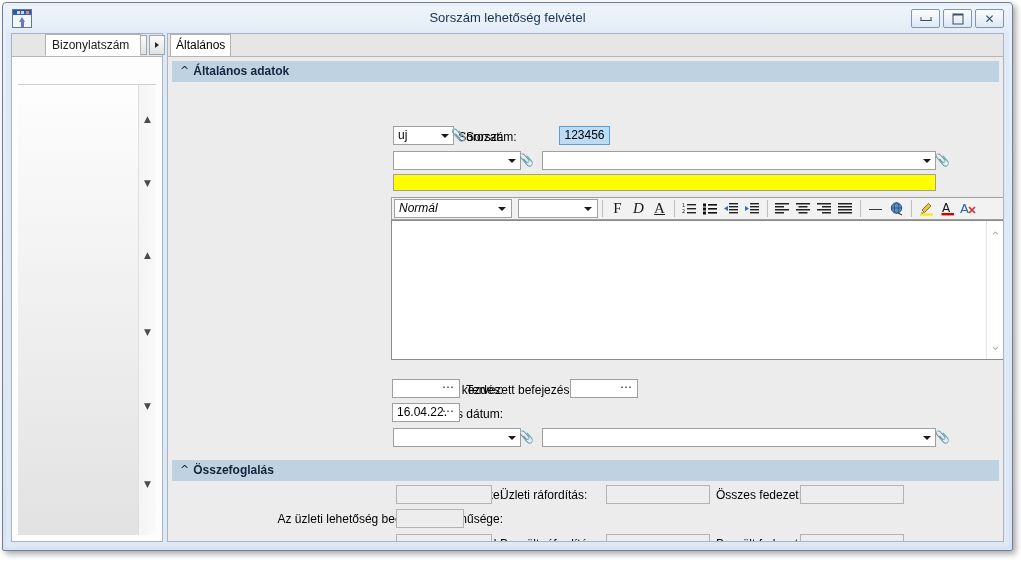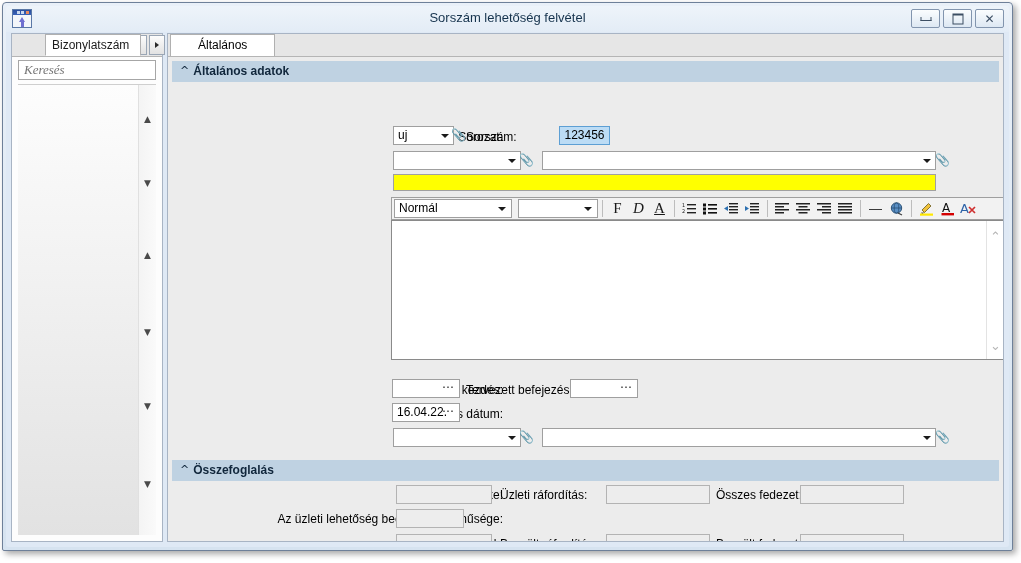--- a/index.html
+++ b/index.html
@@ -194,21 +194,21 @@
     border: 1px solid #a8b4c4;
     box-sizing: border-box;
   }
   .ctab-strip {
     position: absolute; left: 0; top: 0; right: 0; height: 22px;
     background: #e6e6e6;
     border-bottom: 1px solid #b5b5b5;
   }
   .ctab {
     position: absolute; left: 2px; top: 0; height: 22px;
-    line-height: 21px; padding: 0 27px;
+    line-height: 21px; padding: 0 5px;
     border: 1px solid #b0b0b0; border-bottom: none;
     background: #ffffff;
     font-size: 12px;
     box-sizing: border-box;
   }
   .pane {
     position: absolute; left: 0; top: 23px; right: 0; bottom: 0;
     background: #ececec;
     overflow: hidden;
   }
@@ -289,21 +289,21 @@
   }
   .rt-combo {
     border: 1px solid #9f9f9f;
     background: #ffffff;
     height: 19px;
     box-sizing: border-box;
     position: relative;
     margin-left: 2px;
     font-size: 12px;
   }
-  .rt-combo .cv { position: absolute; left: 4px; top: 0; line-height: 17px; }
+  .rt-combo .cv { position: absolute; left: 4px; top: 0; line-height: 17px; font-style: italic; }
   .rt-combo .caret {
     position: absolute; right: 5px; top: 50%; transform: translateY(-50%);
     width: 0; height: 0;
     border-left: 4px solid transparent;
     border-right: 4px solid transparent;
     border-top: 4px solid #1a1a1a;
   }
   .sep { width: 1px; height: 17px; background: #bdbdbd; margin: 0 4px; }
   .tbtn {
     width: 21px; height: 20px;
@@ -371,23 +371,20 @@
           <div class="navbtns">
             <div class="navbtn prev">
                 <span class="tri"></span>
               </div>
             <div class="navbtn next">
                 <span class="tri"></span>
               </div>
           </div>
         </div>
 
-        <div class="search-box">
-          <input type="text" placeholder="Keresés" style="">
-        </div>
 
         <div class="list-area">
           <div class="list-scroll">
             <div class="sg" style="top:30px">▲</div>
             <div class="sg" style="top:94px">▼</div>
             <div class="sg" style="top:166px">▲</div>
             <div class="sg" style="top:243px">▼</div>
             <div class="sg" style="top:317px">▼</div>
             <div class="sg" style="top:395px">▼</div>
           </div>

